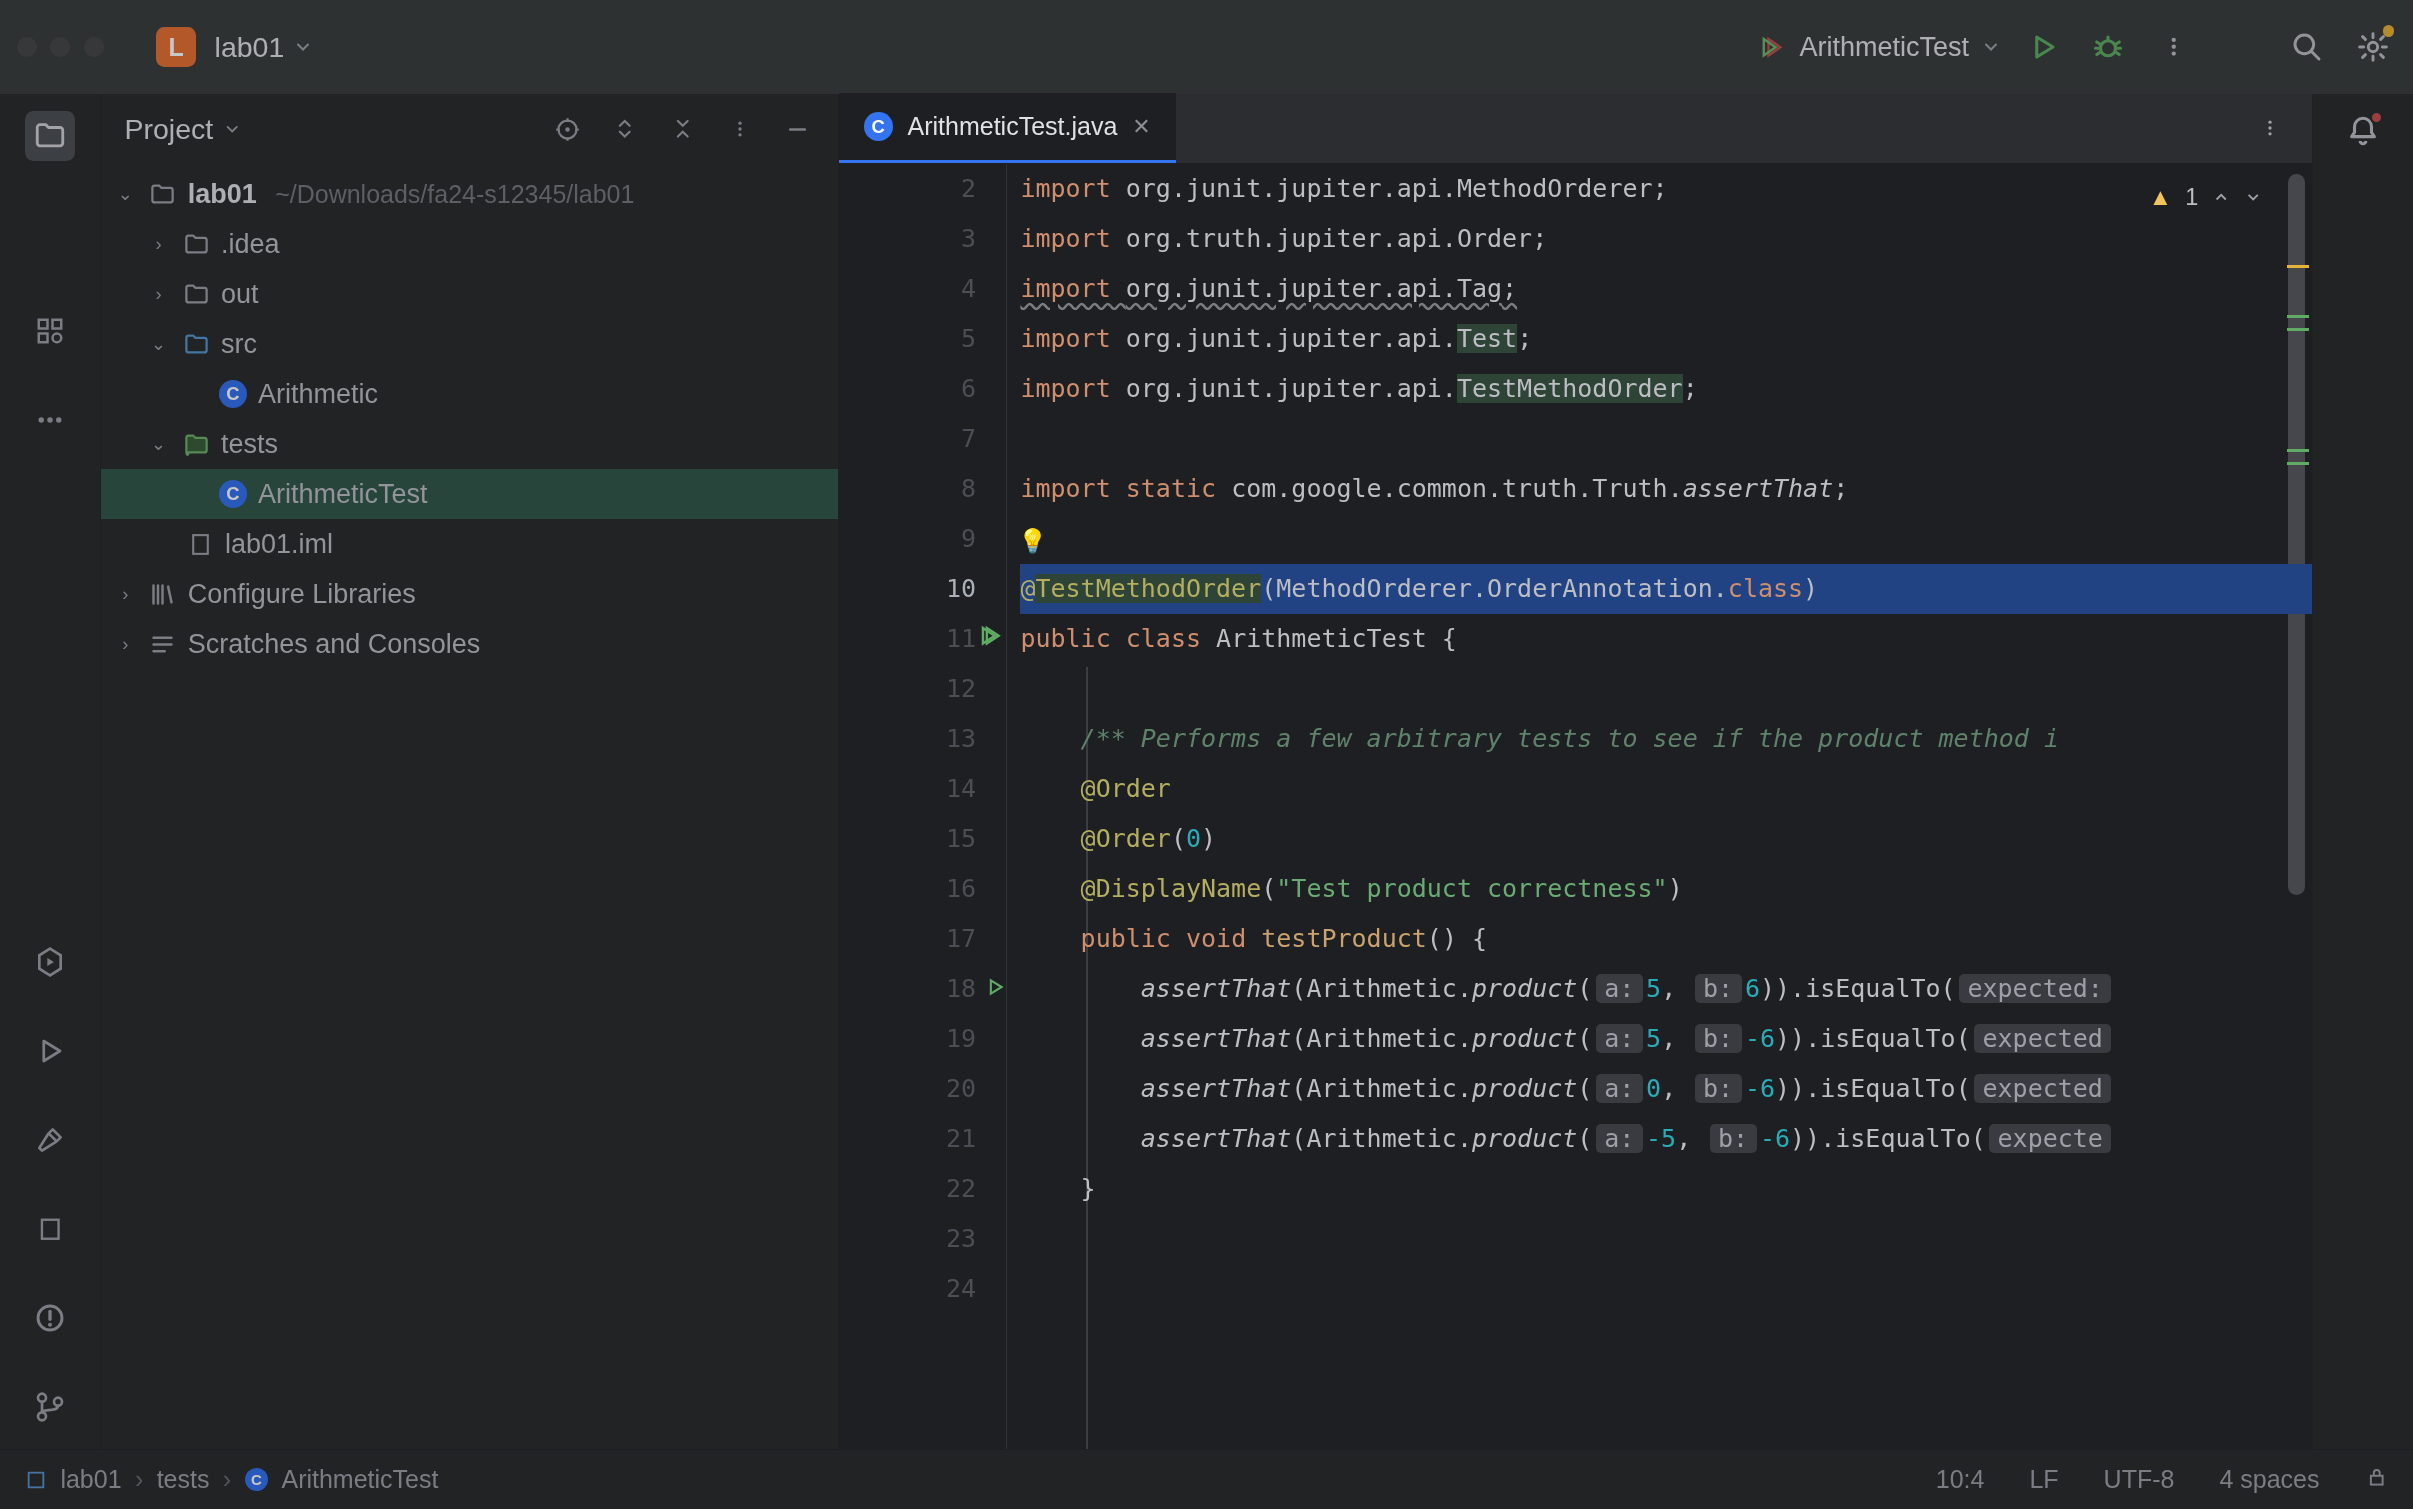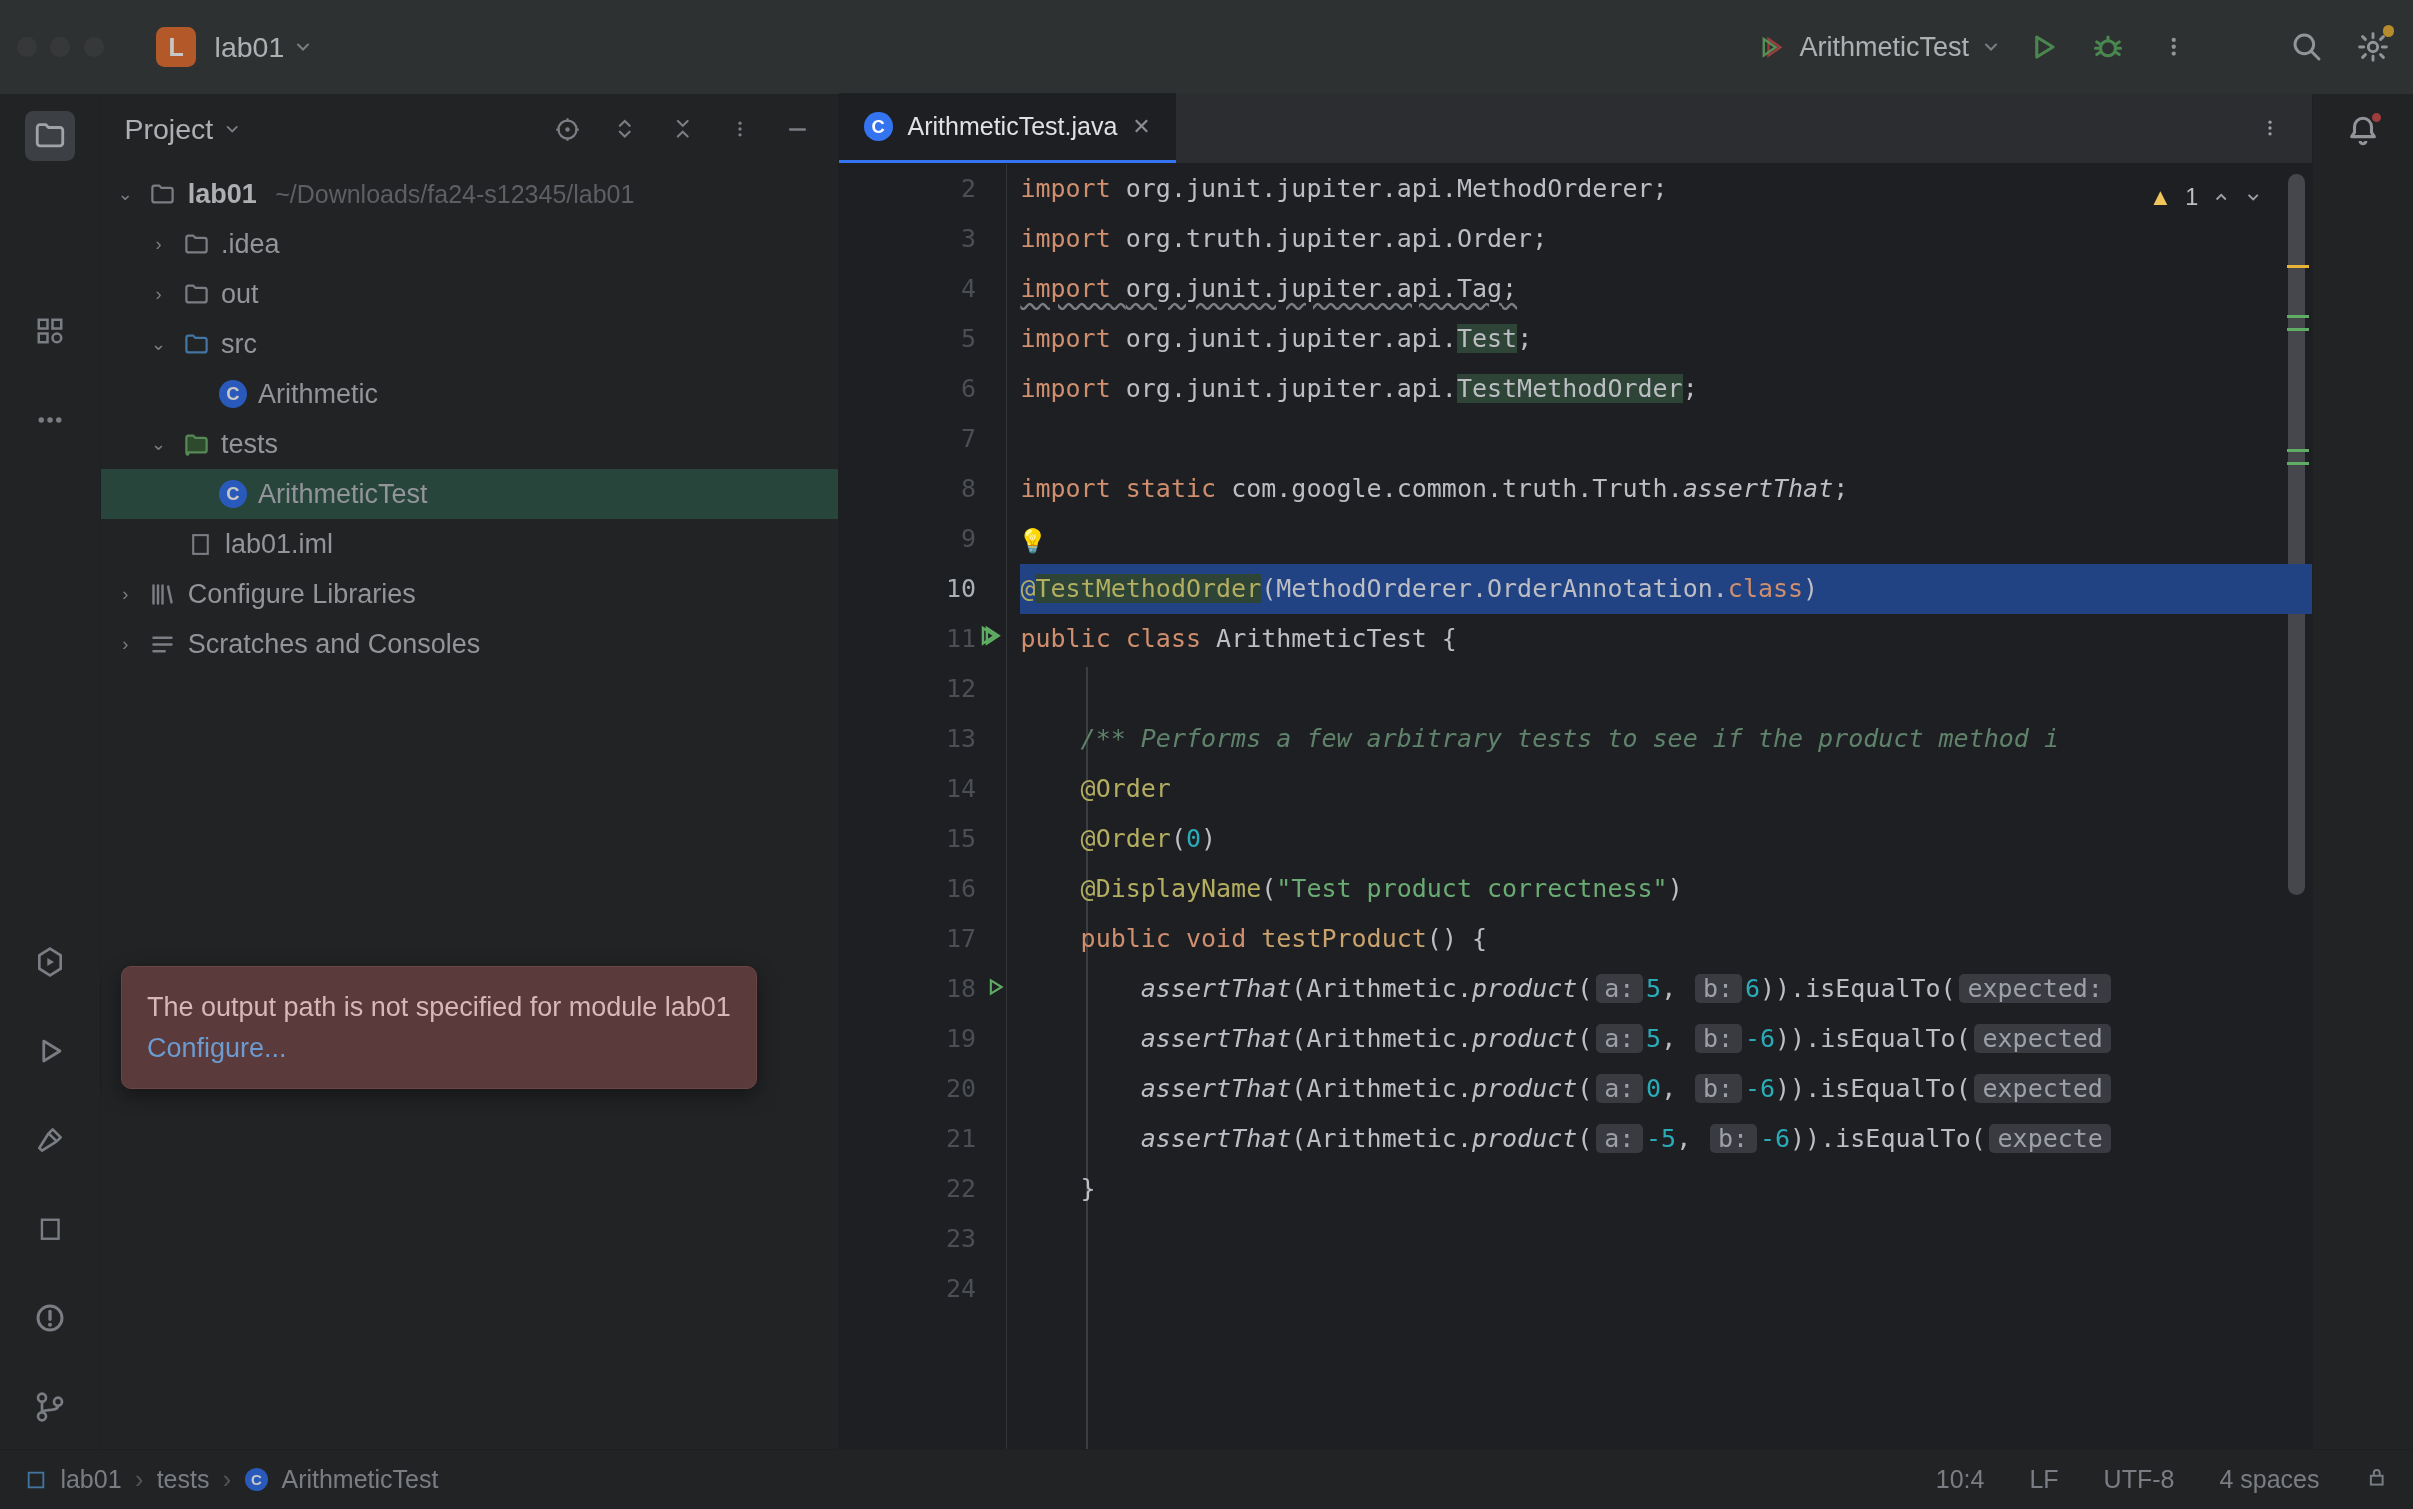--- a/index.html
+++ b/index.html
@@ -320,24 +320,20 @@
         <span class="chev">›</span>
         <span class="ficon">
             <svg width="27" height="27" viewBox="0 0 24 24">
               <path d="M4 6h16M4 12h16M4 18h10" stroke="#9da0a8" stroke-width="2.2" stroke-linecap="round"></path>
             </svg>
           </span>
         <span>Scratches and Consoles</span>
       </div>
     </div>
 
-    <div class="tooltip">
-      <div>The output path is not specified for module lab01</div>
-      <a>Configure...</a>
-    </div>
   </div>
 
   <div class="editor">
     <div class="tabs">
       <div class="tab">
         <span class="c-icon">C</span>
         <span>ArithmeticTest.java</span>
         <span class="close">✕</span>
       </div>
       <div class="tabs-right">

